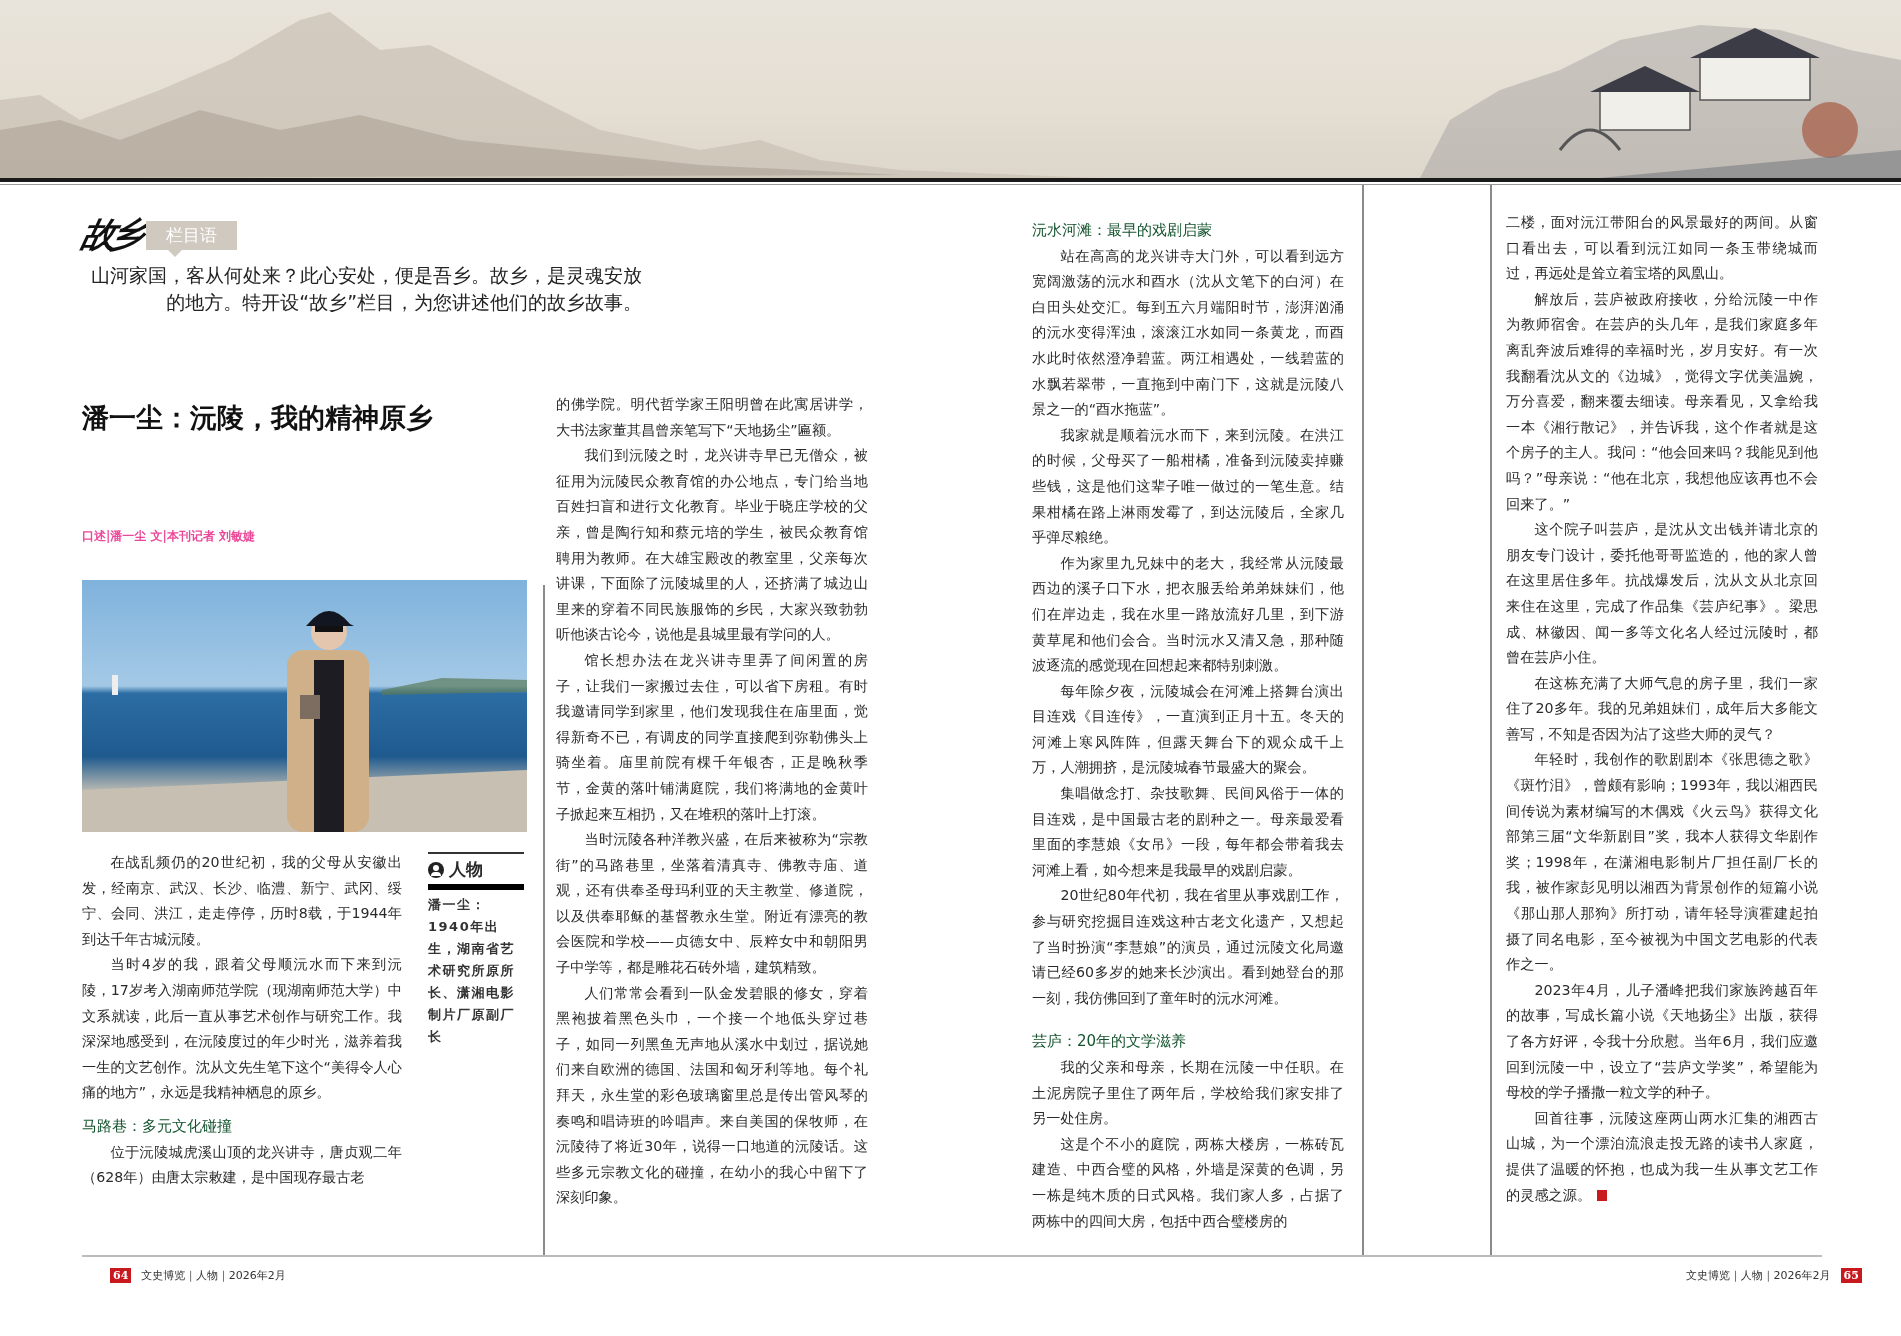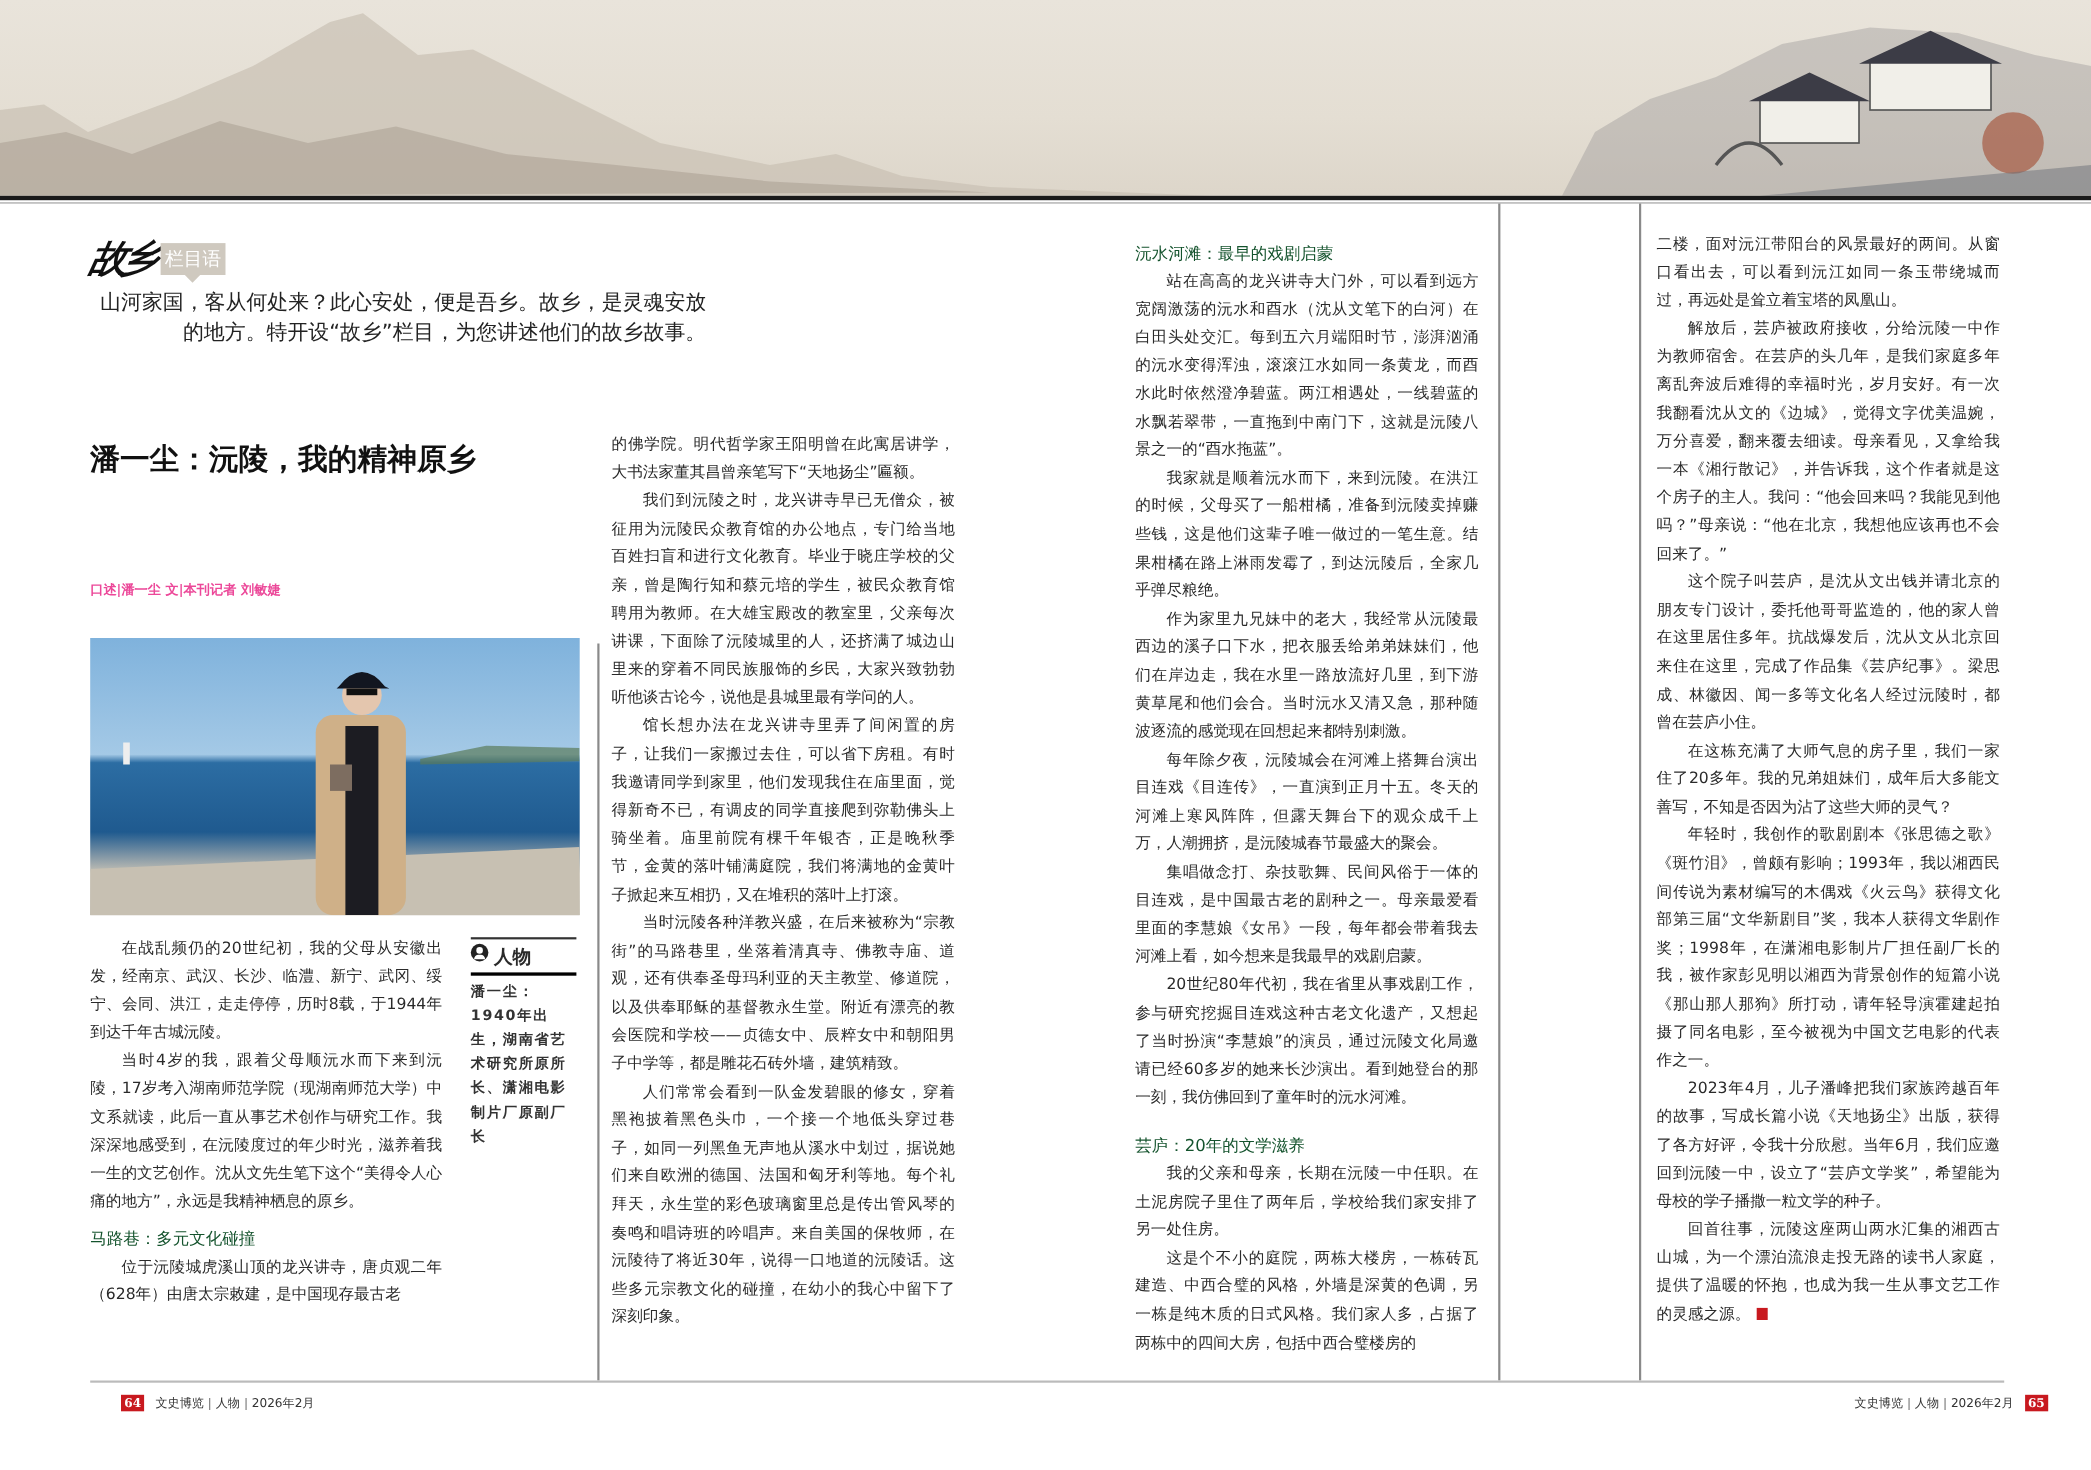--- a/index.html
+++ b/index.html
@@ -24,21 +24,21 @@
     position: absolute; left: 0; top: 184px; width: 1901px; height: 1px;
     background: #9a9a9a;
   }
   .col-divider { position: absolute; width: 2px; background: #8a8a8a; }
   .logo-area { position: absolute; left: 82px; top: 212px; display: flex; align-items: center; gap: 8px; }
   .logo-glyph {
     font-family: "DejaVu Serif", serif; font-weight: bold; font-style: italic;
     font-size: 34px; color: #111; letter-spacing: -6px; transform: skewX(-12deg);
   }
   .tag-label {
-    background: #cfc9bf; color: #fff; font-size: 17px; padding: 3px 4px; position: relative;
+    background: #cfc9bf; color: #fff; font-size: 17px; padding: 3px 20px; position: relative;
   }
   .tag-label::after {
     content: ""; position: absolute; left: 22px; bottom: -7px;
     border-left: 7px solid transparent; border-right: 7px solid transparent; border-top: 7px solid #cfc9bf;
   }
   .intro {
     position: absolute; left: 82px; top: 262px; width: 560px;
     font-size: 19px; line-height: 27px; color: #222; text-align: right;
   }
   .title {
@@ -57,21 +57,21 @@
   .body-col {
     position: absolute; font-size: 14.2px; line-height: 25.6px; color: #2a2a2a; text-align: justify;
   }
   .body-col p { margin: 0; text-indent: 2em; }
   .body-col p.noindent { text-indent: 0; }
   .subhead { font-weight: normal; font-size: 15px; color: #14532d; margin: 8px 0 0 0 !important; text-indent: 0 !important; }
   .sidebar {
     position: absolute; left: 428px; top: 852px; width: 96px;
     border-top: 2px solid #333;
   }
-  .sidebar-head { display: flex; gap: 5px; font-weight: bold; font-size: 17px; padding: 4px 0 3px 0; border-bottom: 3px solid #000000; }
+  .sidebar-head { display: flex; align-items: center; gap: 5px; font-weight: bold; font-size: 17px; padding: 4px 0 3px 0; border-bottom: 6px solid #000000; }
   .person-icon { width: 16px; height: 16px; border-radius: 50%; background: #222; position: relative; }
   .person-icon::before { content: ""; position: absolute; left: 5px; top: 3px; width: 6px; height: 6px; border-radius: 50%; background: #fff; }
   .person-icon::after { content: ""; position: absolute; left: 3px; top: 10px; width: 10px; height: 4px; border-radius: 5px 5px 0 0; background: #fff; }
   .sidebar-text { font-size: 13px; line-height: 22px; font-weight: bold; color: #333; letter-spacing: 1.5px; margin-top: 4px; }
   .end-mark { display: inline-block; width: 10px; height: 11px; background: #c8191f; vertical-align: middle; margin-left: 6px; }
   .footer { position: absolute; top: 1268px; font-size: 11px; color: #333; display: flex; align-items: center; gap: 10px; padding-left: 28px; }
   .page-num {
     background: #c8191f; color: #fff; font-weight: bold; font-size: 11px; padding: 1px 3px;
     font-family: "DejaVu Serif", serif;
   }

